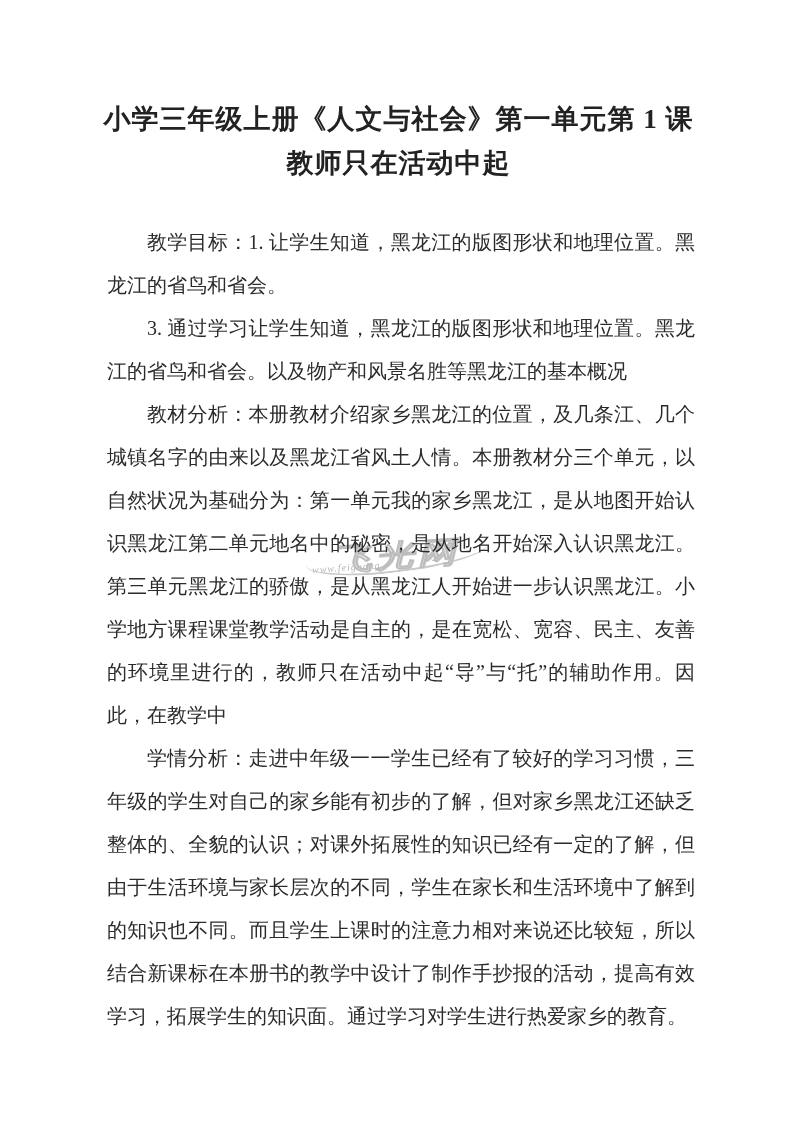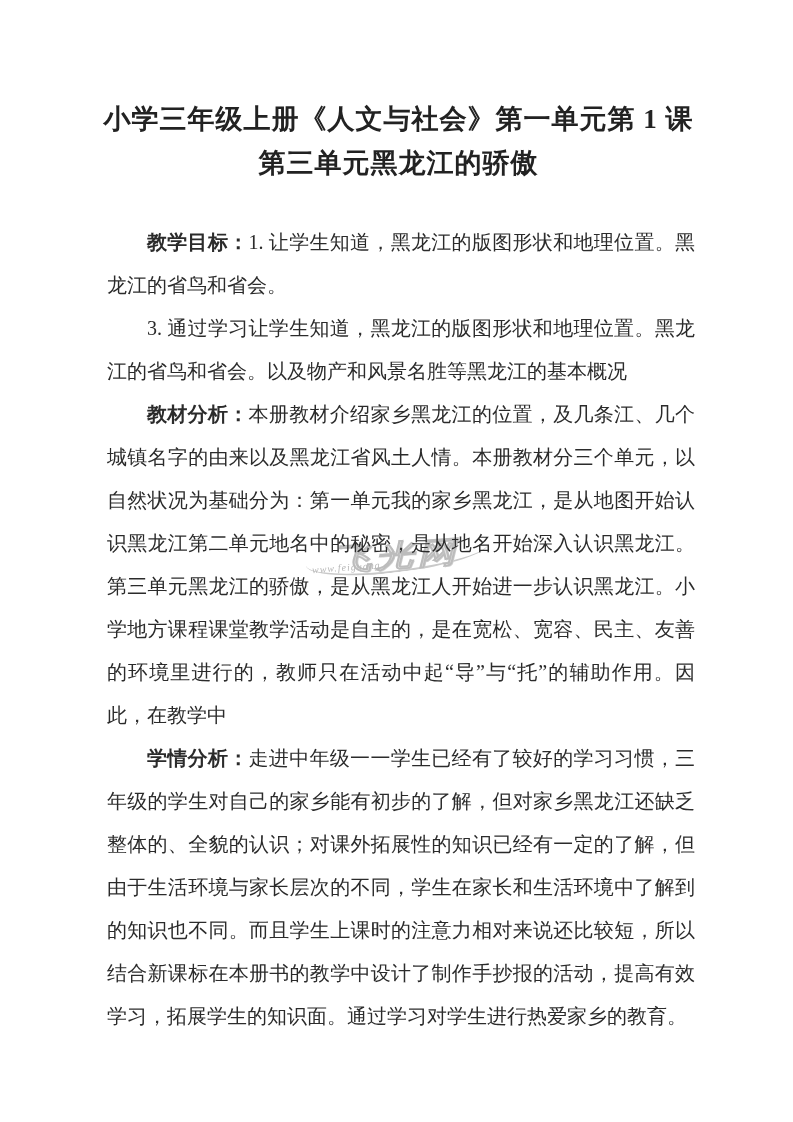--- a/index.html
+++ b/index.html
@@ -42,21 +42,21 @@
     line-height: 43px;
     text-align: justify;
     color: #2b2b2b;
     z-index: 2;
   }
   .doc-body p {
     margin: 0;
     text-indent: 2em;
   }
   .para-label {
-    font-weight: bold;
+    font-weight: normal;
   }
   
   .watermark {
     position: absolute;
     top: 522px;
     left: 305px;
     width: 190px;
     height: 60px;
     z-index: 1;
     pointer-events: none;
@@ -103,21 +103,21 @@
 <div class="page">
 
   <div class="watermark">
     <div class="watermark-swoosh"></div>
     <div class="watermark-logo">飞光网</div>
     <div class="watermark-url">www.feiguang</div>
   </div>
 
   <div class="doc-title">
     <div>小学三年级上册《人文与社会》第一单元第 1 课</div>
-    <div>第三单元黑龙江的骄傲</div>
+    <div>教师只在活动中起</div>
   </div>
 
   <div class="doc-body">
     <p><span class="para-label">教学目标：</span><span>1. 让学生知道，黑龙江的版图形状和地理位置。黑龙江的省鸟和省会。</span></p>
     <p><span class="para-label"></span><span>3. 通过学习让学生知道，黑龙江的版图形状和地理位置。黑龙江的省鸟和省会。以及物产和风景名胜等黑龙江的基本概况</span></p>
     <p><span class="para-label">教材分析：</span><span>本册教材介绍家乡黑龙江的位置，及几条江、几个城镇名字的由来以及黑龙江省风土人情。本册教材分三个单元，以自然状况为基础分为：第一单元我的家乡黑龙江，是从地图开始认识黑龙江第二单元地名中的秘密，是从地名开始深入认识黑龙江。第三单元黑龙江的骄傲，是从黑龙江人开始进一步认识黑龙江。小学地方课程课堂教学活动是自主的，是在宽松、宽容、民主、友善的环境里进行的，教师只在活动中起“导”与“托”的辅助作用。因此，在教学中</span></p>
     <p><span class="para-label">学情分析：</span><span>走进中年级一一学生已经有了较好的学习习惯，三年级的学生对自己的家乡能有初步的了解，但对家乡黑龙江还缺乏整体的、全貌的认识；对课外拓展性的知识已经有一定的了解，但由于生活环境与家长层次的不同，学生在家长和生活环境中了解到的知识也不同。而且学生上课时的注意力相对来说还比较短，所以结合新课标在本册书的教学中设计了制作手抄报的活动，提高有效学习，拓展学生的知识面。通过学习对学生进行热爱家乡的教育。</span></p>
   </div>
 
 </div>

